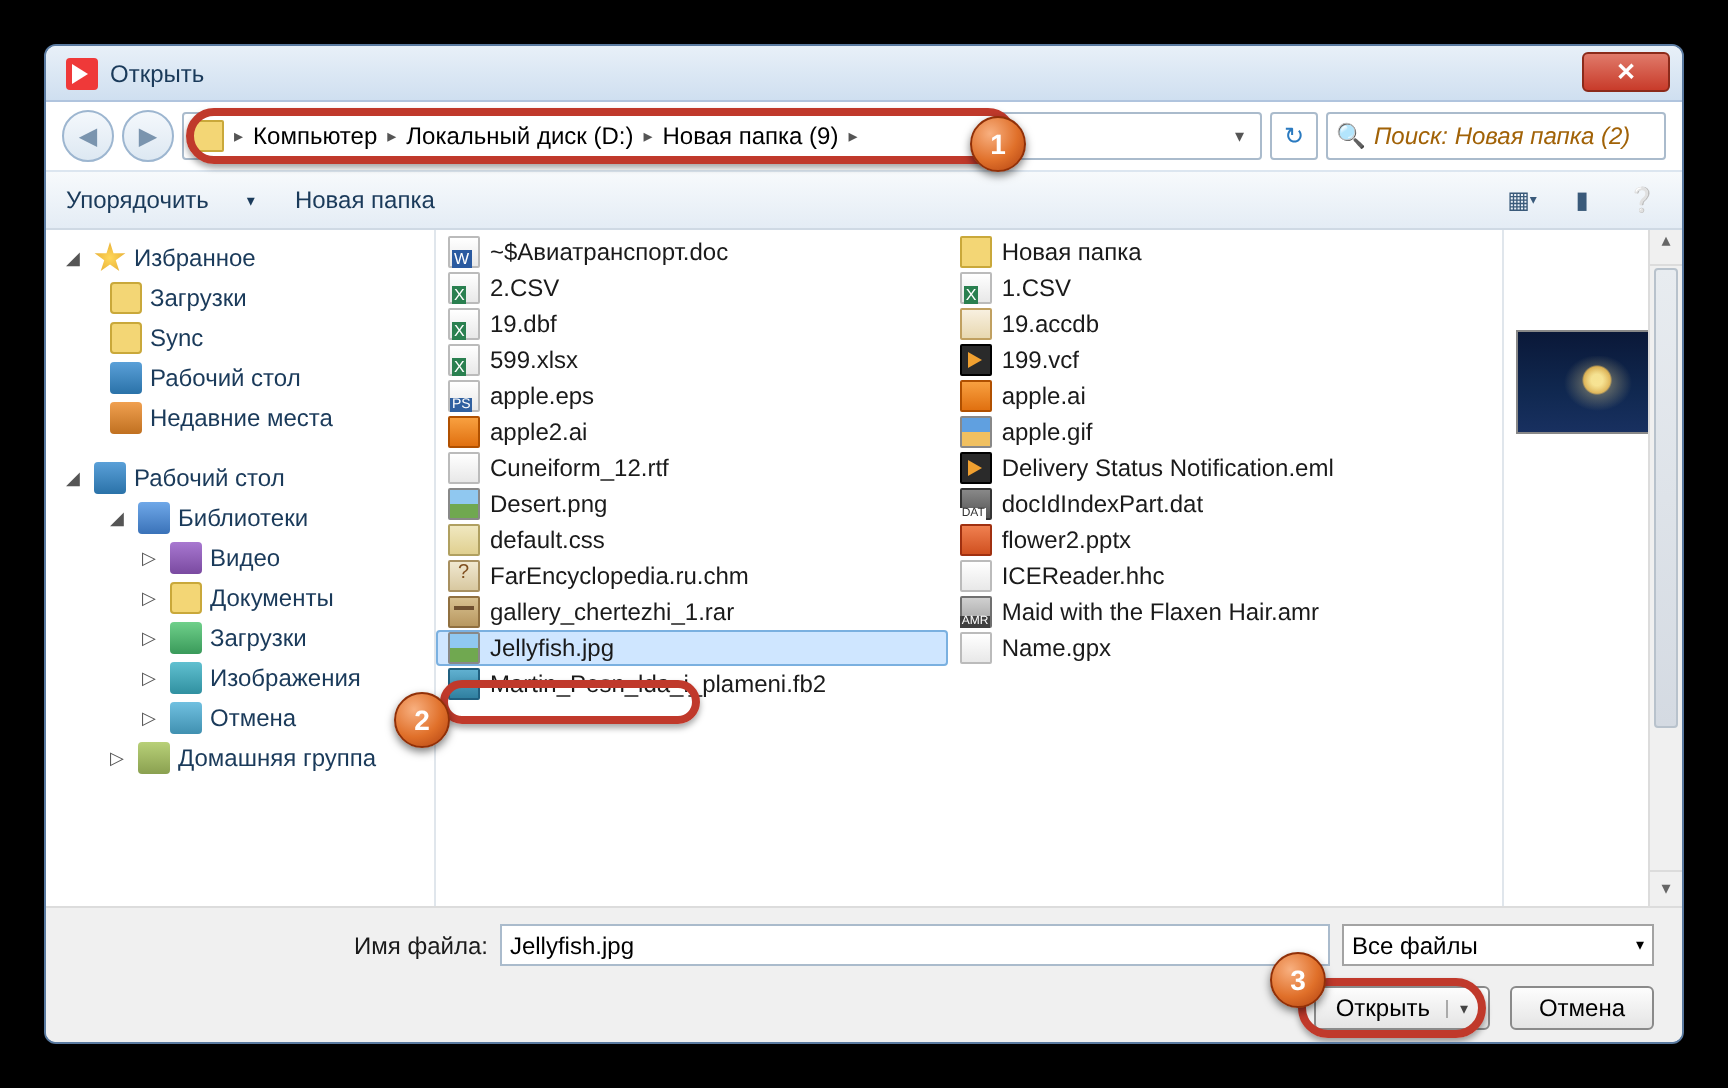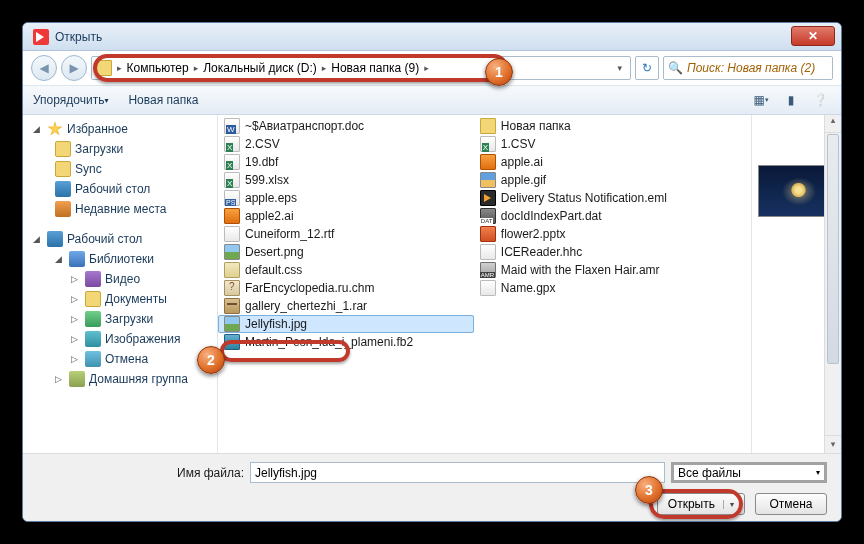--- a/index.html
+++ b/index.html
@@ -16,21 +16,21 @@
 .address { position: absolute; inset: 0; background: #fff; border: 1px solid #abc; border-radius: 2px; display: flex; align-items: center; padding: 0 4px; gap: 2px; }
 .crumb-ic { width: 16px; height: 16px; background: #f3d675; border: 1px solid #c9a83a; border-radius: 1px; }
 .chev { color: #555; font-size: 9px; padding: 0 3px; }
 .addr-drop { margin-left: auto; color: #555; font-size: 9px; padding: 0 4px; }
 .refresh { width: 24px; height: 24px; border: 1px solid #abc; background: #fff; border-radius: 2px; display: flex; align-items: center; justify-content: center; color: #2a7ac0; }
 .search { width: 170px; height: 24px; border: 1px solid #abc; background: #fff; border-radius: 2px; display: flex; align-items: center; padding: 0 4px; gap: 4px; }
 .search .sic { color: #7a94ae; }
 .search .st { color: #a16207; font-style: italic; }
 .ring1 { position: absolute; left: 2px; top: -2px; right: 123px; bottom: -2px; border: 4px solid #c0392b; border-radius: 17px; box-shadow: 0 2px 3px rgba(0,0,0,.35); pointer-events: none; }
 .toolbar { height: 30px; background: linear-gradient(#f7fafc,#e4ecf5); border-top: 1px solid #dce6f0; border-bottom: 1px solid #cfd9e4; display: flex; align-items: center; padding: 0 10px; gap: 20px; }
-.toolbtn { color: #1a3a5a; display: flex; align-items: center; gap: 0; }
+.toolbtn { color: #1a3a5a; display: flex; align-items: center; gap: 19px; }
 .tbright { margin-left: auto; display: flex; gap: 10px; align-items: center; color: #3a5a7a; }
 .tbic { width: 20px; height: 16px; display: flex; align-items: center; justify-content: center; }
 .body { display: flex; height: 338px; }
 .tree { width: 195px; background: #fff; border-right: 1px solid #e0e6ec; overflow: hidden; padding: 4px 0; }
 .treerow { display: flex; align-items: center; gap: 4px; padding: 2px 4px 2px 16px; color: #1a3a5a; white-space: nowrap; }
 .treerow.top { padding-left: 10px; }
 .treerow.lvl2 { padding-left: 32px; }
 .treerow.lvl3 { padding-left: 48px; }
 .ticon { width: 16px; height: 16px; border-radius: 2px; flex-shrink: 0; }
 .tic-star { background: radial-gradient(#ffd75a,#e0a32a); clip-path: polygon(50% 0,61% 35%,98% 35%,68% 57%,79% 91%,50% 70%,21% 91%,32% 57%,2% 35%,39% 35%); }
@@ -79,21 +79,21 @@
 .preview .thumb { width: 78px; height: 52px; background: radial-gradient(circle at 52% 48%, #f0e090 6%, #d0a040 14%, transparent 16%), linear-gradient(#0a1838,#102850 60%, #183060); border: 1px solid #888; position:relative;}
 .preview .thumb::after { content:""; position:absolute; left:20px; top:12px; width:40px; height:30px; background: radial-gradient(ellipse at 50% 45%, rgba(255,230,150,.5) 0%, transparent 60%);}
 .scroll-v { position:absolute; right:0; top:0; bottom:0; width:17px; background:#f0f0f0; border-left:1px solid #dcdcdc;}
 .scroll-v::before { content:"▴"; position:absolute; top:0; left:0; right:0; height:17px; text-align:center; font-size:9px; color:#666; border-bottom:1px solid #dcdcdc;}
 .scroll-v::after { content:"▾"; position:absolute; bottom:0; left:0; right:0; height:17px; text-align:center; font-size:9px; color:#666; border-top:1px solid #dcdcdc; line-height:17px;}
 .scroll-thumb { position:absolute; left:2px; right:2px; top:19px; height:230px; background:linear-gradient(#e8ecf0,#d4dae2); border:1px solid #b8c2cc; border-radius:2px;}
 .bottom { height: 70px; background:#f0f0f0; border-top:1px solid #dcdcdc; padding:8px 14px; }
 .fnrow { display:flex; align-items:center; gap:6px; margin-left:140px;text-align:right;}
 .lbl { color:#1a1a1a;}
 .fninput { flex:1; height:21px; background:#fff; border:1px solid #abc; padding:0 4px; display:flex; align-items:center;}
-.filter { width:156px; height:21px; background:#fff; border:3px solid #a3a3a3; padding:0 4px; display:flex; align-items:center; justify-content:space-between;}
+.filter { width:156px; height:21px; background:#fff; border:1px solid #a3a3a3; padding:0 4px; display:flex; align-items:center; justify-content:space-between;}
 .btnrow { display:flex; justify-content:flex-end; gap:10px; margin-top:10px; position:relative;}
 .dbtn { height:22px; background:linear-gradient(#fdfdfd,#e4e4e4); border:1px solid #8a8a8a; border-radius:3px; display:flex; align-items:center; padding:0 10px; position:relative;}
 .dbtn.split::after { content:"▾"; font-size:8px; margin-left:8px; border-left:1px solid #aaa; padding-left:6px; color:#444;}
 .ring3 { position:absolute; right:84px; top:-4px; width:94px; height:30px; border:4px solid #c0392b; border-radius:16px; box-shadow:0 2px 3px rgba(0,0,0,.35); pointer-events:none;}
 .marker { position:absolute; width:28px; height:28px; border-radius:50%; background:radial-gradient(circle at 35% 30%, #f8b080, #e0702a 55%, #b04010); color:#fff; font-weight:bold; font-size:14px; display:flex; align-items:center; justify-content:center; box-shadow:0 2px 4px rgba(0,0,0,.5); border:1px solid #903008; z-index:100;}
 .m1 { left:485px; top:58px;} .m2 { left:197px; top:346px;} .m3 { left:635px; top:476px;}
 </style>
 </head>
 <body>
 
@@ -277,20 +277,28 @@
         <div class="col" id="col2">
             <div class="frow">
               <div class="fic f-fold"></div>
               <span>Новая папка</span>
             </div>
             <div class="frow">
               <div class="fic f-doc xl"></div>
               <span>1.CSV</span>
             </div>
             <div class="frow">
+              <div class="fic f-doc db"></div>
+              <span>19.accdb</span>
+            </div>
+            <div class="frow">
+              <div class="fic f-vcf"></div>
+              <span>199.vcf</span>
+            </div>
+            <div class="frow">
               <div class="fic f-ai"></div>
               <span>apple.ai</span>
             </div>
             <div class="frow">
               <div class="fic f-gif"></div>
               <span>apple.gif</span>
             </div>
             <div class="frow">
               <div class="fic f-vcf"></div>
               <span>Delivery Status Notification.eml</span>

